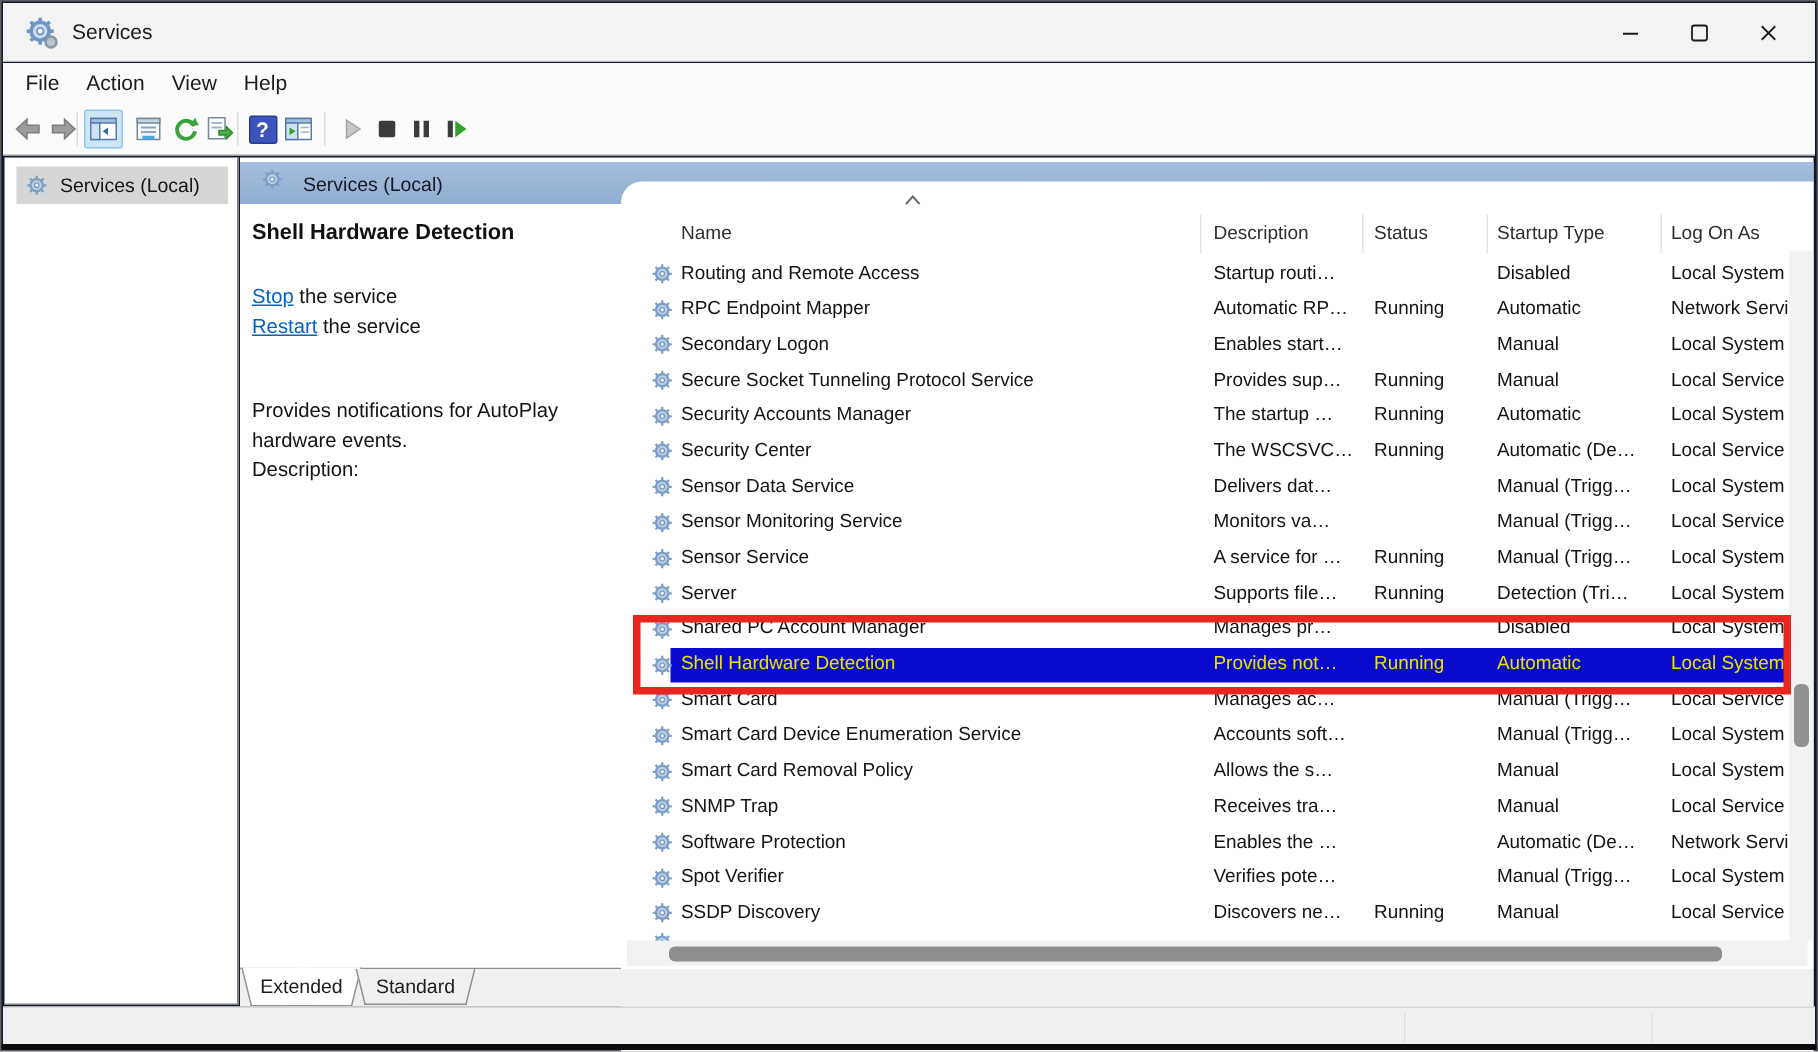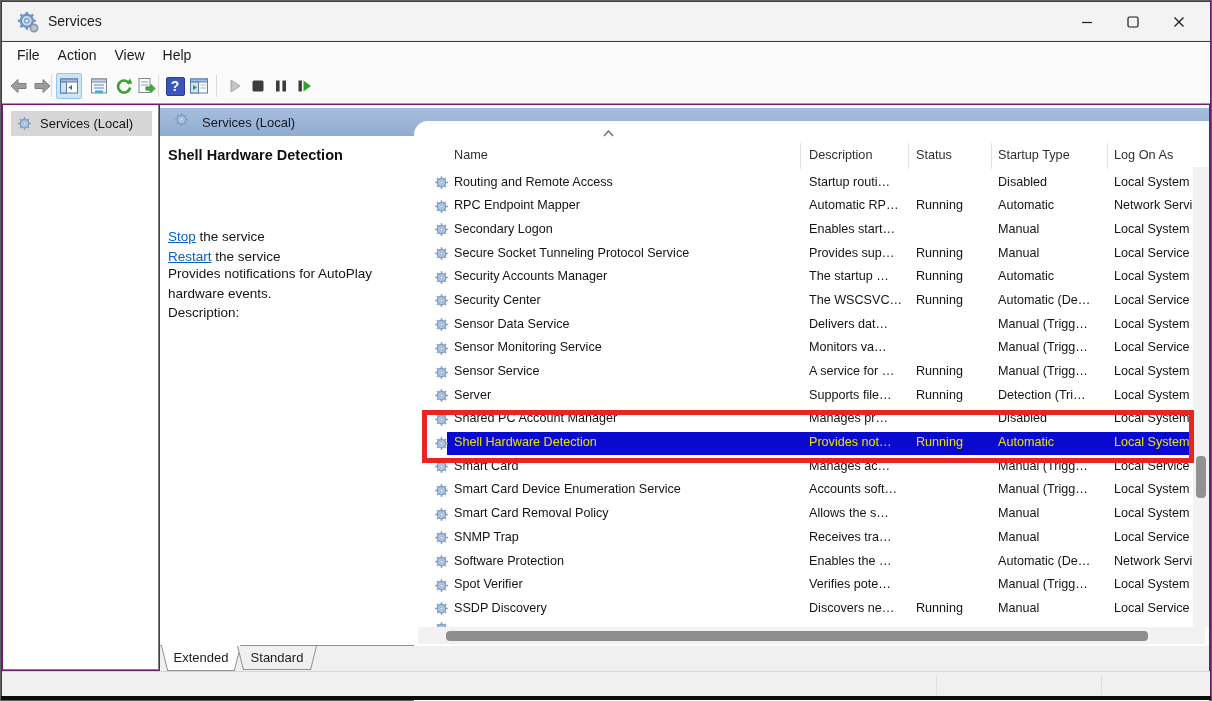--- a/index.html
+++ b/index.html
@@ -1,18 +1,18 @@
 <!DOCTYPE html>
 <html><head>
 <meta charset="utf-8">
 <style>
   * { margin:0; padding:0; box-sizing:border-box; }
   html,body { width:1212px; height:701px; }
   body { font-family:"Liberation Sans", sans-serif; position:relative; background:#fff; overflow:hidden; }
-  .win { position:absolute; inset:0; border:1px solid #5f5f5f; background:#701a75; }
+  .win { position:absolute; inset:0; border:1px solid #5f5f5f; background:#0f172a; }
 
   
   .titlebar { position:absolute; left:1px; top:1px; right:1px; height:39px; background:#f3f3f3; border-bottom:1px solid #e9e9e9; }
   .title-icon { position:absolute; left:14px; top:8px; width:24px; height:24px; }
   .title-text { position:absolute; left:46px; top:11px; font-size:14px; color:#1b1b1b; }
   .win-controls { position:absolute; right:8px; top:0; height:40px; display:flex; }
   .win-btn { width:46px; height:40px; display:flex; align-items:center; justify-content:center; }
 
   
   .menubar { position:absolute; left:1px; top:41px; right:1px; height:26px; background:#fbfbfb; display:flex; align-items:center; padding-left:6px; }
@@ -31,21 +31,21 @@
   .tree-item span.lbl { font-size:13px; color:#141414; }
 
   
   .main { position:absolute; left:159px; top:104px; width:1049px; height:541px; background:#fff; border-bottom:1px solid #8f8f8f; }
   .blueband { position:absolute; left:0; top:3px; width:100%; height:28px; background:linear-gradient(180deg,#a6bedd,#90acd2); }
   .blueband .gear { position:absolute; left:14px; top:4px; }
   .blueband .hdr { position:absolute; left:42px; top:7px; font-size:13px; color:#17171f; }
 
   .descpane { position:absolute; left:0; top:31px; width:254px; bottom:0; background:#fff; }
   .svc-title { position:absolute; left:8px; top:11px; font-size:14.5px; font-weight:bold; color:#101010; }
-  .svc-links { position:absolute; left:8px; top:52px; font-size:13.5px; color:#141414; line-height:19.5px;margin-top:39px; }
+  .svc-links { position:absolute; left:8px; top:52px; font-size:13.5px; color:#141414; line-height:19.5px; }
   .svc-links a { color:#0563c1; text-decoration:underline; }
   .svc-desc { position:absolute; left:8px; top:128px; width:238px; font-size:13.5px; color:#141414; line-height:19.5px; }
 
   
   .listpane { position:absolute; left:254px; top:16px; width:795px; height:647px; background:#fff; border-top-left-radius:14px; overflow:hidden; }
   .col-sep { position:absolute; top:22px; width:1px; height:26px; background:#e4e4e4; }
   .colhead { position:absolute; top:27px; font-size:12.7px; color:#2f2f2f; white-space:nowrap; }
   .sort-caret { position:absolute; left:188px; top:8px; }
   .rows { position:absolute; left:0; top:50px; right:16px; }
   .row { position:relative; height:23.7px; }

